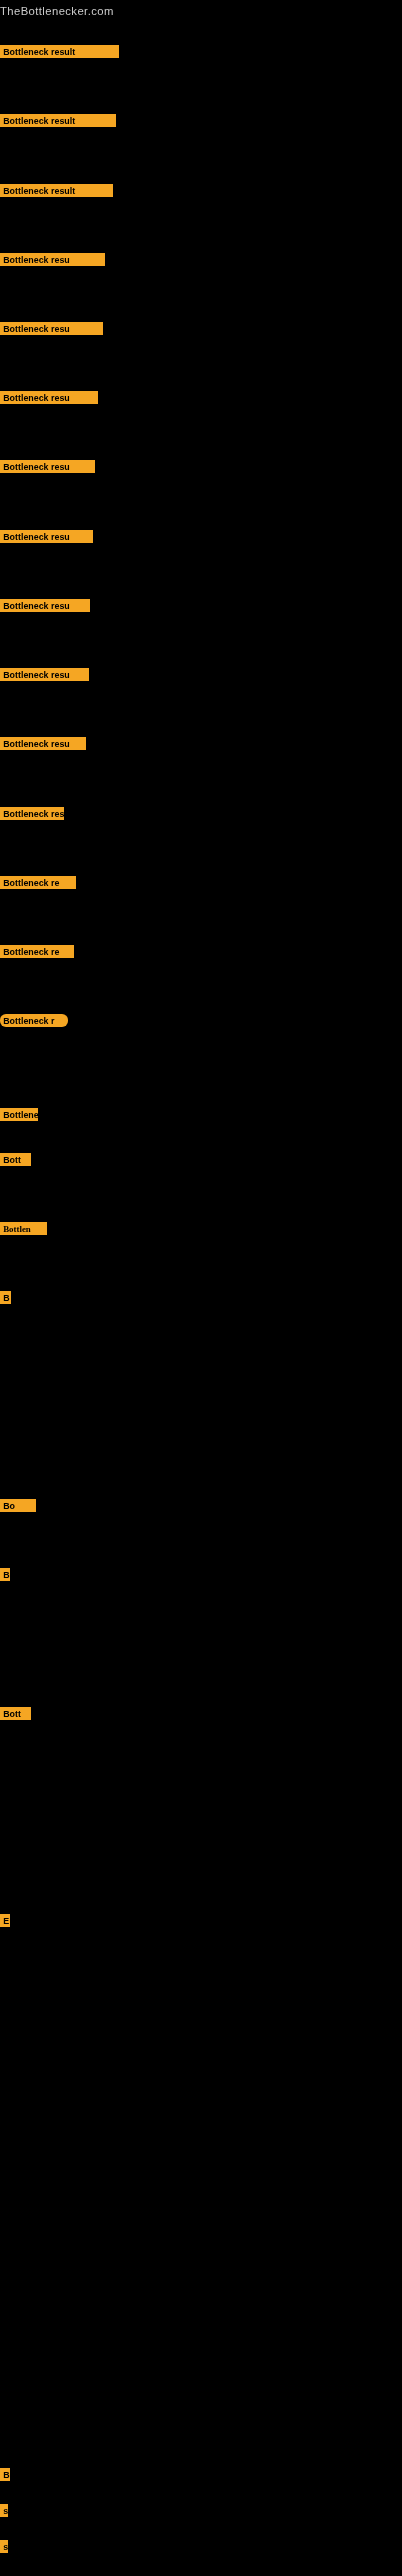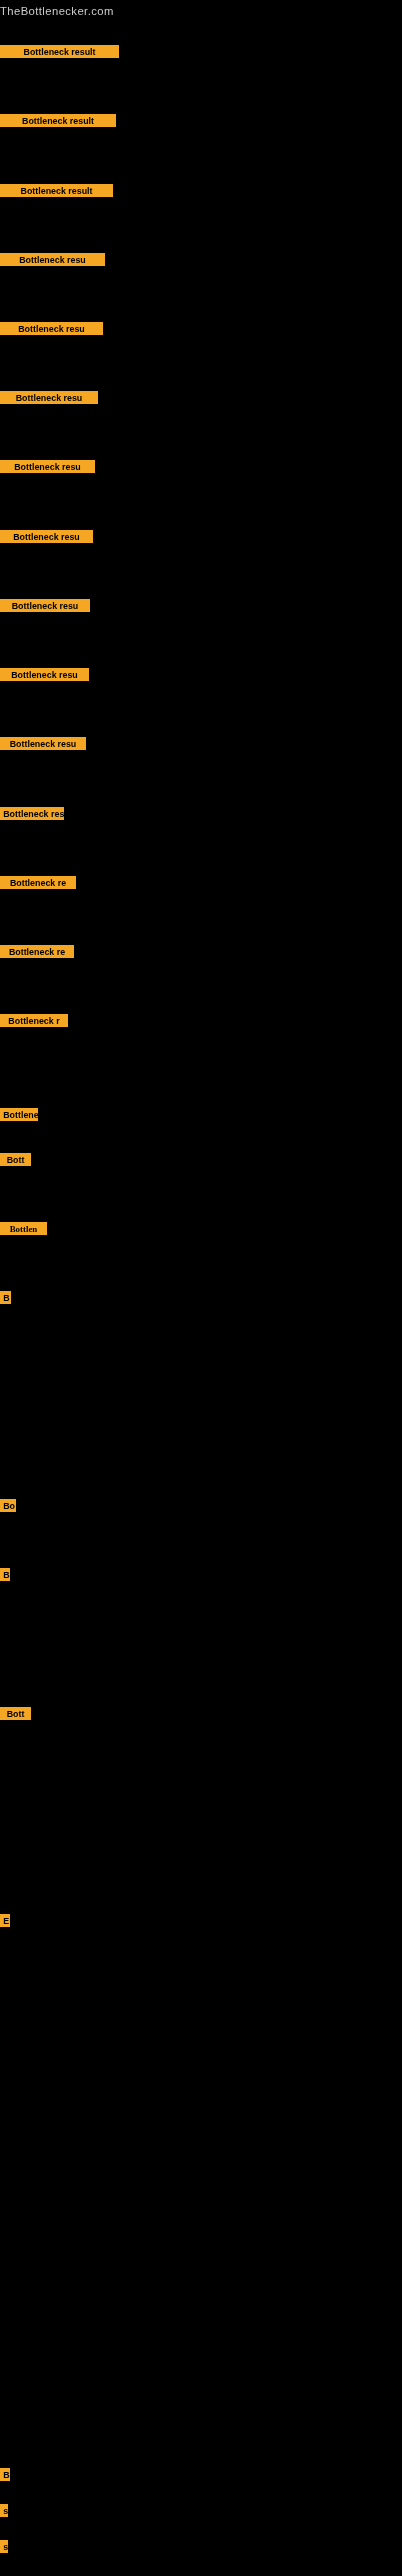--- a/index.html
+++ b/index.html
@@ -1,19 +1,18 @@
 <!DOCTYPE html>
 <html style="font-size:13px"><head>
   <meta charset="utf-8">
   <style>
     * {
       margin: 0;
       padding: 0;
       box-sizing: border-box;
-      text-align: center;
     }
 
     body {
       background-color: #000000;
       width: 403px;
       min-height: 2576px;
       font-family: Arial, sans-serif;
       position: relative;
     }
 
@@ -50,26 +49,26 @@
 <div class="bottleneck-label" style="top: 322px; width: 103px;">Bottleneck resu</div>
 <div class="bottleneck-label" style="top: 391px; width: 98px;">Bottleneck resu</div>
 <div class="bottleneck-label" style="top: 460px; width: 95px;">Bottleneck resu</div>
 <div class="bottleneck-label" style="top: 530px; width: 93px;">Bottleneck resu</div>
 <div class="bottleneck-label" style="top: 599px; width: 90px;">Bottleneck resu</div>
 <div class="bottleneck-label" style="top: 668px; width: 89px;">Bottleneck resu</div>
 <div class="bottleneck-label" style="top: 737px; width: 86px;">Bottleneck resu</div>
 <div class="bottleneck-label" style="top: 807px; width: 64px;">Bottleneck res</div>
 <div class="bottleneck-label" style="top: 876px; width: 76px;">Bottleneck re</div>
 <div class="bottleneck-label" style="top: 945px; width: 74px;">Bottleneck re</div>
-<div class="bottleneck-label" style="top: 1014px; width: 68px;">Bottleneck r</div>
+<div class="bottleneck-label" style="top: 1014px; width: 68px; border-radius: 6px;">Bottleneck r</div>
 <div class="bottleneck-label" style="top: 1108px; width: 38px;">Bottlenec</div>
 <div class="bottleneck-label" style="top: 1153px; width: 31px;">Bott</div>
 <div class="bottleneck-label" style="top: 1222px; width: 47px; font-family: Liberation Serif, serif;">Bottlen</div>
 <div class="bottleneck-label" style="top: 1291px; width: 11.3px;">B</div>
-<div class="bottleneck-label" style="top: 1499px; width: 16px;">Bo</div>
+<div class="bottleneck-label" style="top: 1499px; width: 36px;">Bo</div>
 <div class="bottleneck-label" style="top: 1568px; width: 9.7px;">B</div>
 <div class="bottleneck-label" style="top: 1707px; width: 31px;">Bott</div>
 <div class="bottleneck-label" style="top: 1914px; width: 9.7px;">E</div>
 <div class="bottleneck-label" style="top: 2468px; width: 9.7px;">B</div>
 <div class="bottleneck-label" style="top: 2468px; width: 9.7px;">B</div>
 <div class="bottleneck-label" style="top: 2504px; width: 8px;">s</div>
 <div class="bottleneck-label" style="top: 2540px; width: 8px;">s</div>
 
 
 </body></html>

